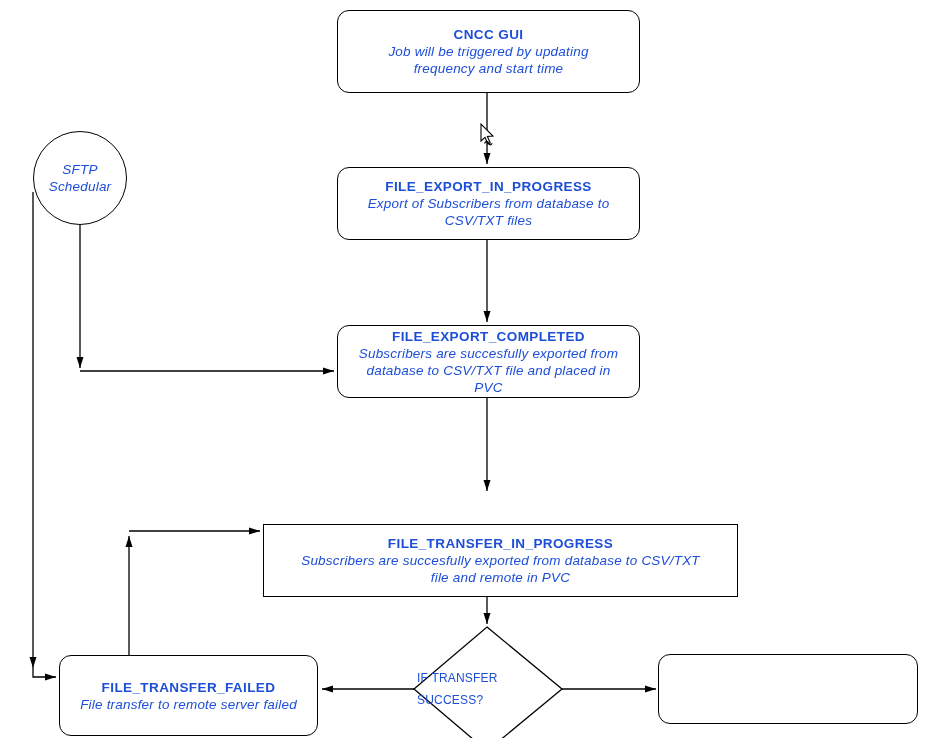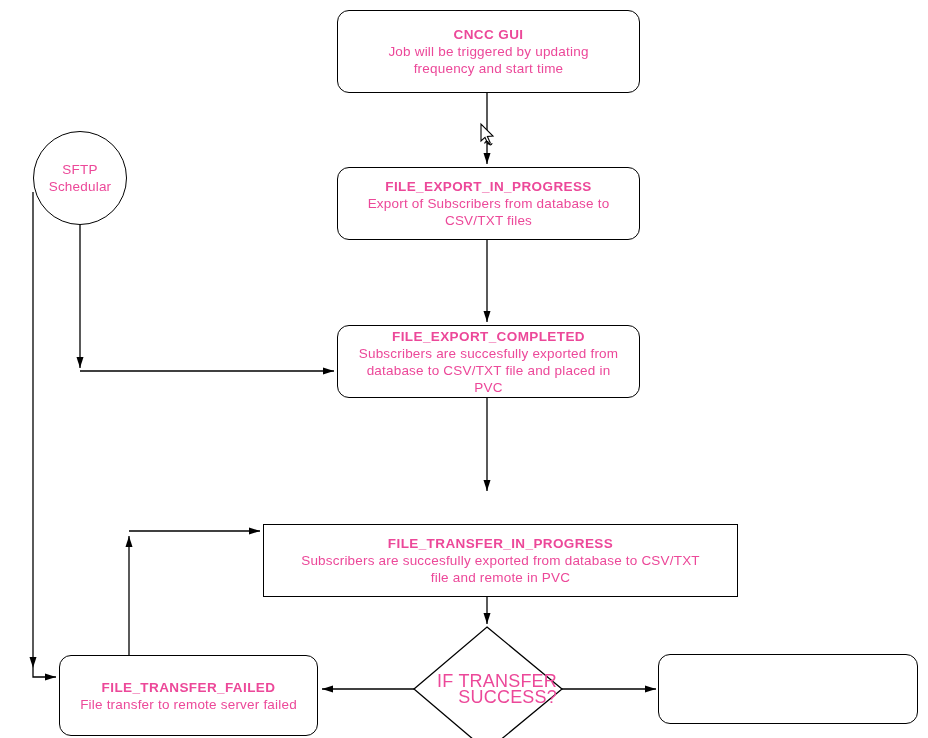--- a/index.html
+++ b/index.html
@@ -1,32 +1,32 @@
 <!DOCTYPE html>
 <html><head>
 <meta charset="utf-8">
 <style>
   html,body{margin:0;padding:0;background:#ffffff;}
   .stage{
     position:relative;width:928px;height:738px;background:#ffffff;overflow:hidden;
-    font-family:"Liberation Sans",sans-serif;color:#ec4899;
+    font-family:"Liberation Sans",sans-serif;color:#1d4ed8;
   }
   .edges{position:absolute;left:0;top:0;width:928px;height:738px;}
   .node{
     position:absolute;box-sizing:border-box;background:#fff;border:1.5px solid #000;
     display:flex;flex-direction:column;align-items:center;justify-content:center;
     text-align:center;font-size:13.5px;line-height:17px;letter-spacing:0.2px;
   }
   .rounded{border-radius:12px;}
   .circle{border-radius:50%;}
   .title{font-weight:bold;letter-spacing:0.4px;white-space:pre-line;}
-  .body,.label{white-space:pre-line;}
+  .body,.label{white-space:pre-line;font-style:italic;}
   .diamond-label{
     position:absolute;box-sizing:border-box;display:flex;align-items:center;justify-content:center;
-    text-align:right;font-size:18px;line-height:16px;letter-spacing:0.2px;background:transparent;
+    text-align:left;font-size:12px;line-height:22px;letter-spacing:0.2px;background:transparent;
   }
   .edge{stroke:#000;stroke-width:1.3;fill:none;}
   .shape{stroke:#000;stroke-width:1.3;fill:#fff;}
 </style>
 </head>
 <body>
 
 <div class="stage">
 
   <svg class="edges" viewBox="0 0 928 738">

